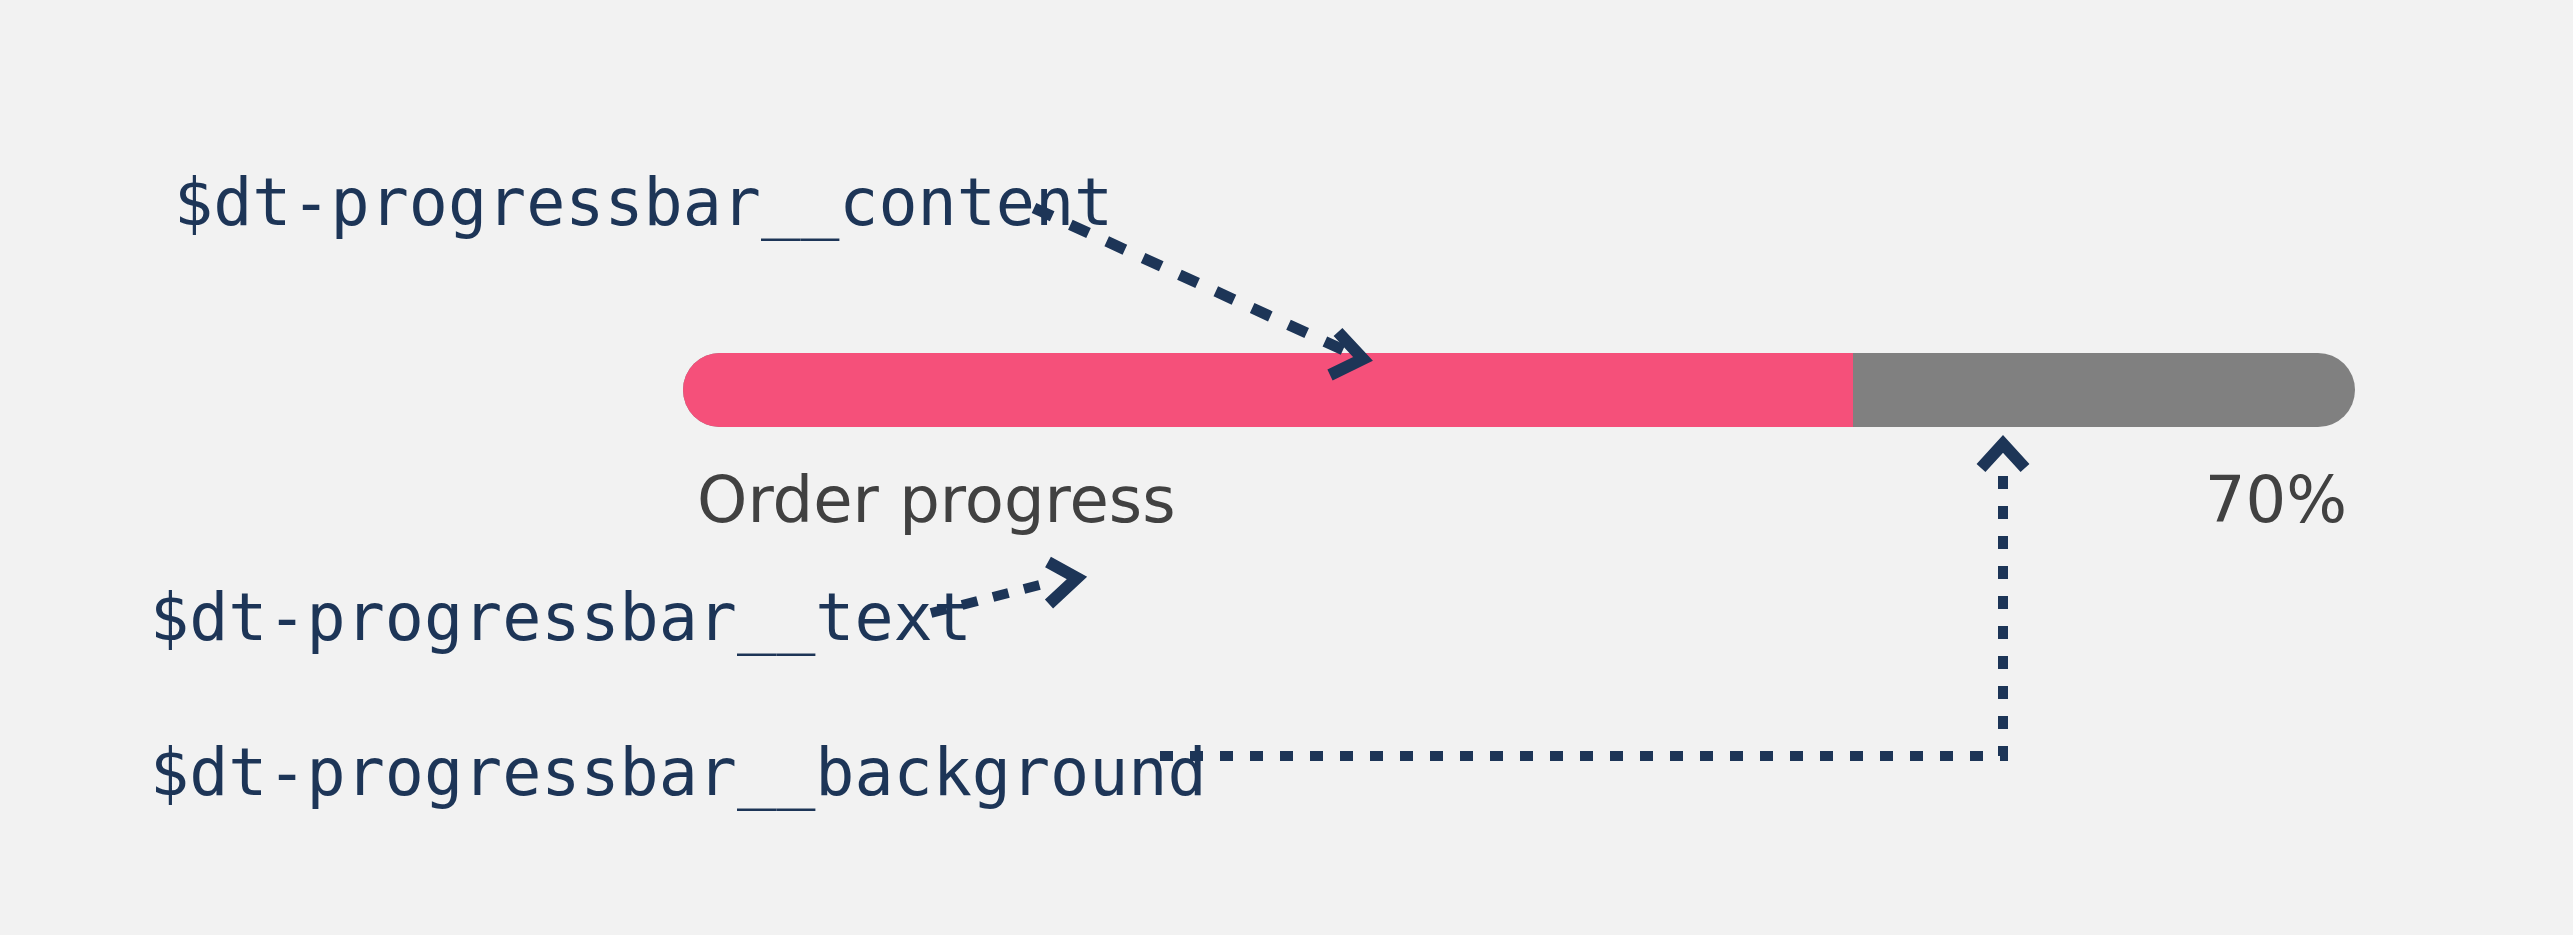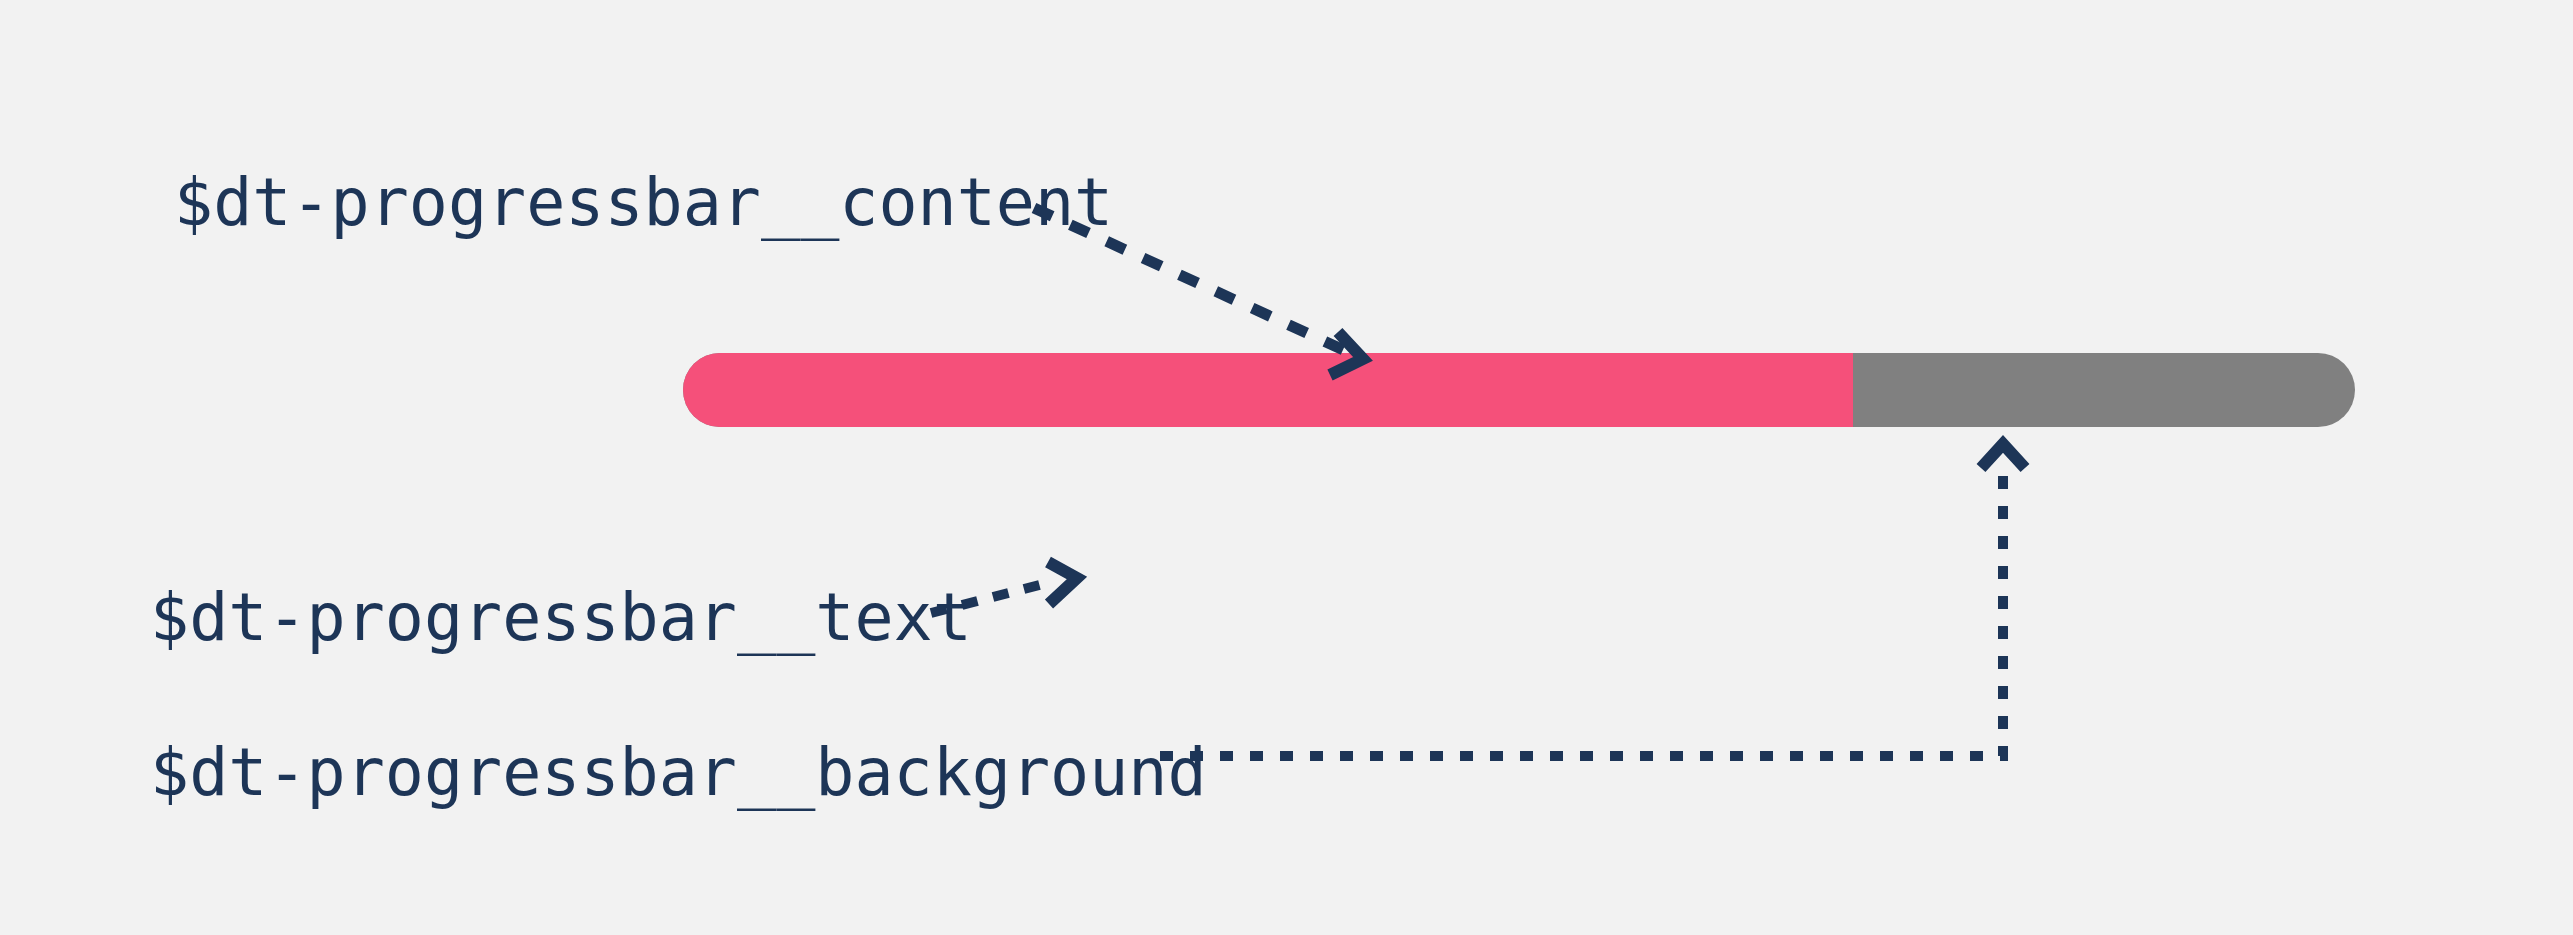--- a/index.html
+++ b/index.html
@@ -93,20 +93,24 @@
 </head>
 <body>
 
 <div id="stage" style="background: rgb(242, 242, 242);">
 
   <div id="progressbar">
     <div id="pb-background" style="background: rgb(128, 128, 128);"></div>
     <div id="pb-content" style="width: 70%; background: rgb(245, 80, 122);"></div>
   </div>
 
+  <div id="pb-caption-row">
+    <span id="pb-text">Order progress</span>
+    <span id="pb-percent">70%</span>
+  </div>
 
   <div id="label-content" class="anno-label" style="color: rgb(29, 53, 87);">$dt-progressbar__content</div>
 
   <div id="label-background" class="anno-label" style="color: rgb(29, 53, 87);">$dt-progressbar__background</div>
 
   <div id="label-text" class="anno-label" style="color: rgb(29, 53, 87);">$dt-progressbar__text</div>
 
   <svg id="arrows" viewBox="0 0 2573 935" width="2573" height="935">
 
     <g>

